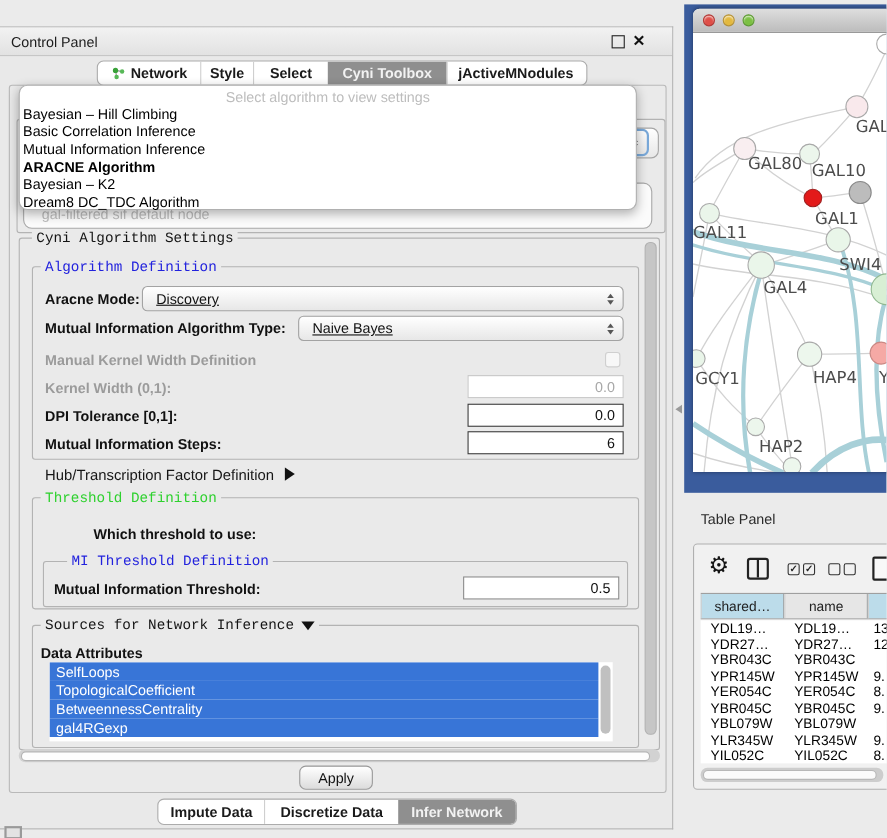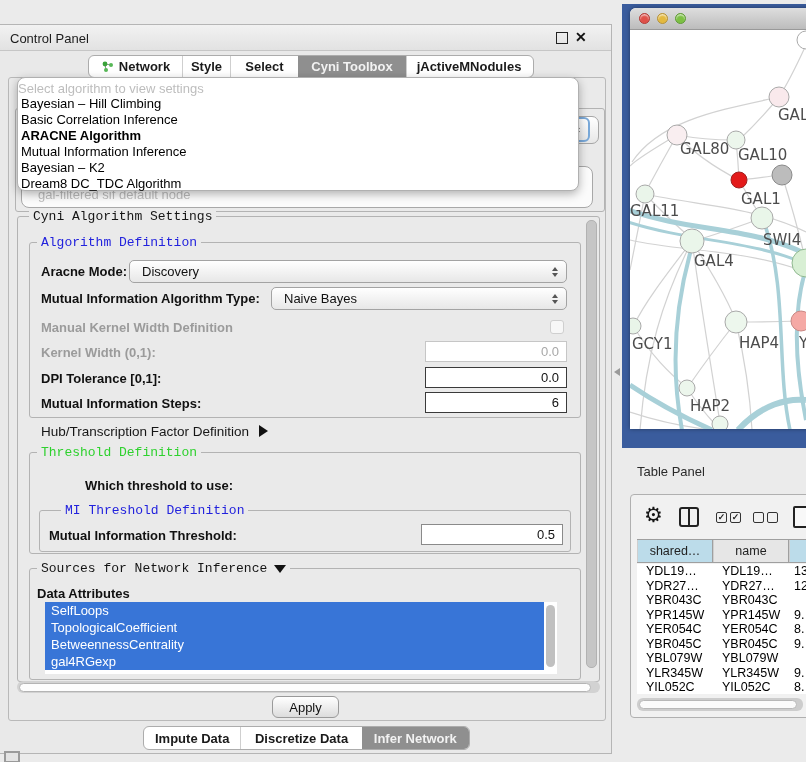--- a/index.html
+++ b/index.html
@@ -25,21 +25,21 @@
   .seg.sel { background:#8f8f8f; color:#f2f2f2; border-left:none;text-align:right; }
   #cp-tabs { left:88px; top:30px; width:446px; height:23px; }
   #bottom-tabs { left:143px; top:701px; width:327px; height:24px; }
 
   #cp-body { position:absolute; left:8px; top:52px; width:598px; height:644px;
     background:#eaeaea; border:1px solid #b9b9b9; border-radius:3px; }
 
   
   .combo { position:absolute; border:1px solid #a3a3a3; border-radius:5px;
     background:linear-gradient(#ffffff,#e7e7e7); font-size:13px; color:#111;
-    display:flex; align-items:center; padding:0 26px 0 12px; }
+    display:flex; align-items:center; padding:0 26px 0 12px;text-decoration:underline; }
   .spin { position:absolute; right:8px; top:50%; transform:translateY(-50%);
     display:flex; flex-direction:column; gap:2px; }
   .spin i { display:block; width:0; height:0;
     border-left:3.5px solid transparent; border-right:3.5px solid transparent; }
   .spin .up { border-bottom:4.5px solid #555; }
   .spin .dn { border-top:4.5px solid #555; }
   .field { position:absolute; background:#fff; border:1px solid #c6c6c6; font-size:13px;
     color:#111; display:flex; align-items:center; justify-content:flex-end; padding:0 7px; }
   .field.strong { border:1.5px solid #3a3a3a; }
   .field.dis { color:#a8a8a8; }
@@ -48,21 +48,21 @@
   .glabel { position:absolute; background:#eaeaea; padding:0 4px; font-size:13px; color:#141414; white-space:nowrap;font-family:Liberation Mono, monospace; }
   .glabel.blue { color:#2222dd; }
   .glabel.green { color:#2ed12e; }
   .lbl { position:absolute; font-size:13px; font-weight:bold; color:#111; line-height:21px; white-space:nowrap; }
   .lbl.dis { color:#9b9b9b; }
 
   
   #algo-popup { position:absolute; left:8px; top:-1px; width:562px; height:114px;
     background:#fff; border:1px solid #b0b0b0; border-radius:8px;
     box-shadow:0 3px 10px rgba(0,0,0,.30); z-index:30; }
-  #algo-hint { height:15px; margin-top:3px; font-size:13px; color:#bdbdbd; }
+  #algo-hint { height:15px; margin-top:3px; text-align:center; font-size:13px; color:#bdbdbd; }
   .algo-item { height:16px; line-height:16px; padding-left:3px; font-size:13px; color:#000; }
   .algo-item.b { font-weight:bold; }
 
   
   #inference-group { position:absolute; left:6px; top:30px; width:590px; height:104px;
     border:1px solid #b3b3b3; border-radius:3px; }
   #combo1-frag { position:absolute; left:548px; top:38px; width:42px; height:28px;
     border:1px solid #a6a6a6; border-radius:7px; background:linear-gradient(#fff,#e7e7e7); }
   #combo1-btn { position:absolute; left:560px; top:39px; width:21px; height:25px;
     border:2px solid #79a8d8; border-radius:6px; background:linear-gradient(#fdfdfd,#e8e8e8); }
@@ -214,22 +214,22 @@
       </div>
       <div id="combo2">
         <span>gal-filtered sif default node</span>
       </div>
 
       <div id="algo-popup">
         <div id="algo-hint">Select algorithm to view settings</div>
         <div>
             <div class="algo-item">Bayesian – Hill Climbing</div>
             <div class="algo-item">Basic Correlation Inference</div>
+            <div class="algo-item">Mutual Information Inference</div>
             <div class="algo-item b">ARACNE Algorithm</div>
-            <div class="algo-item">Mutual Information Inference</div>
             <div class="algo-item">Bayesian – K2</div>
             <div class="algo-item">Dream8 DC_TDC Algorithm</div>
           </div>
       </div>
 
       <div id="settings-group" class="group"></div>
       <span id="settings-label" class="glabel">Cyni Algorithm Settings</span>
       <div id="vscroll"></div>
 
       <div id="algo-def-group" class="group"></div>

